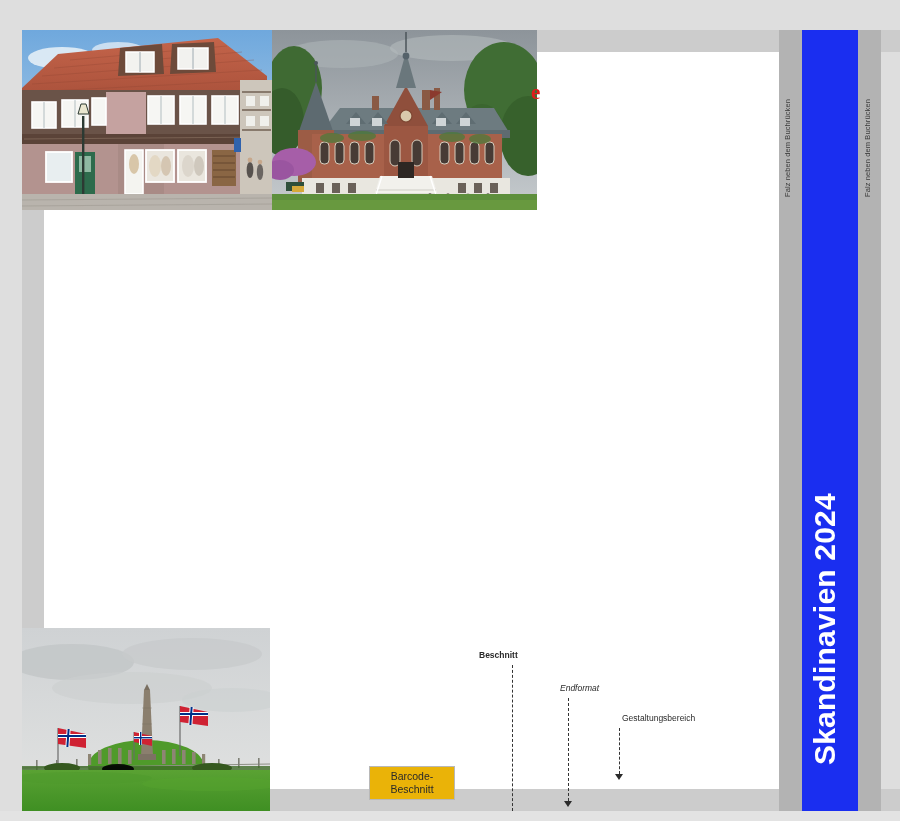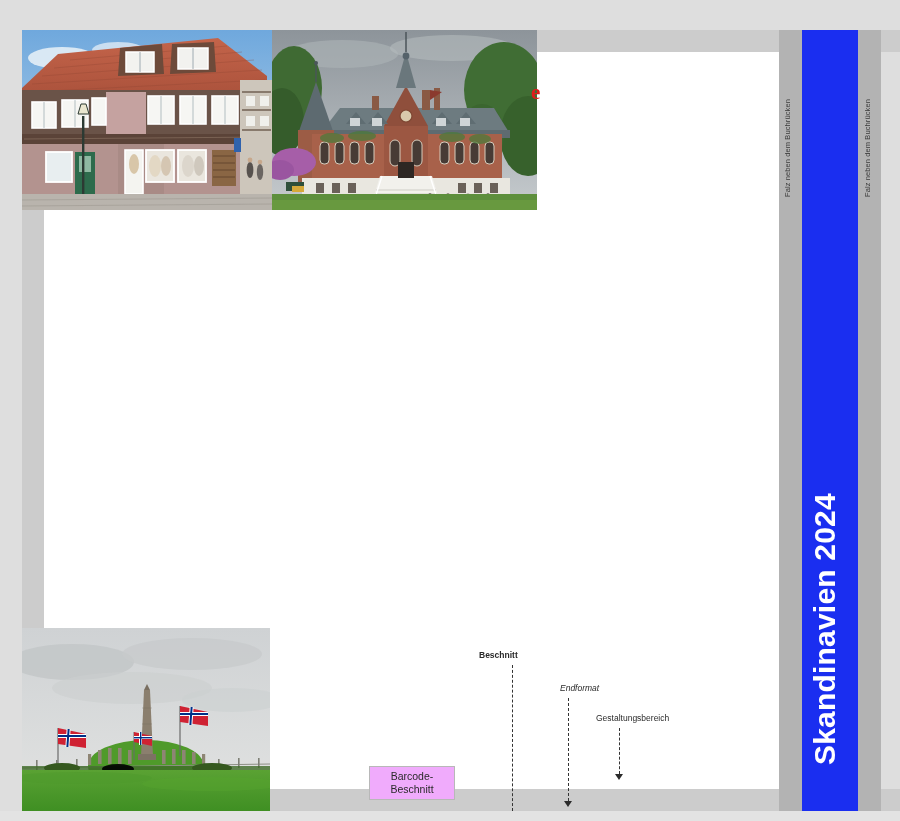--- a/index.html
+++ b/index.html
@@ -98,21 +98,21 @@
   .arrow-head {
     position: absolute;
     width: 0; height: 0;
     border-left: 4px solid transparent;
     border-right: 4px solid transparent;
     border-top: 6px solid #2b2b2b;
   }
 
   .barcode-box {
     position: absolute;
-    background: #f0abfc;
+    background: #eab308;
     border: 1px solid #b8b8b8;
     display: flex;
     align-items: center;
     justify-content: center;
     text-align: center;
     font-size: 10.5px;
     color: #2a2a2a;
     line-height: 1.25;
     box-sizing: border-box;
   }
@@ -471,21 +471,21 @@
     </svg>
   </div>
 
   <div class="annot-label" style="left:479px; top:651px;font-weight:bold;">Beschnitt</div>
   <div class="dash-line" style="left:512px; top:665px; height:146px;"></div>
 
   <div class="annot-label" style="left:560px; top:684px;font-style:italic;">Endformat</div>
   <div class="dash-line" style="left:568px; top:698px; height:103px;"></div>
   <div class="arrow-head" style="left:564px; top:801px;"></div>
 
-  <div class="annot-label" style="left:596px; top:714px;">Gestaltungsbereich</div>
+  <div class="annot-label" style="left:622px; top:714px;">Gestaltungsbereich</div>
   <div class="dash-line" style="left:619px; top:728px; height:46px;"></div>
   <div class="arrow-head" style="left:615px; top:774px;"></div>
 
   <div class="barcode-box" style="left:369px; top:766px; width:86px; height:34px;">
     <div>
       <div>Barcode-</div>
       <div>Beschnitt</div>
     </div>
   </div>
 

